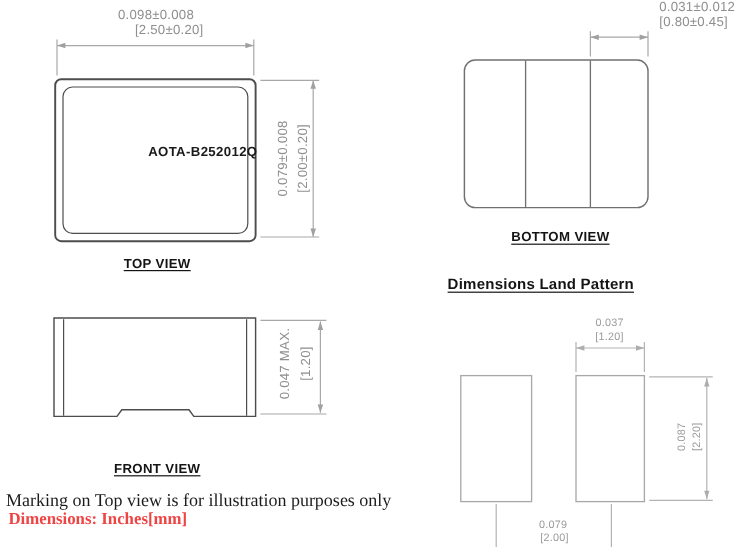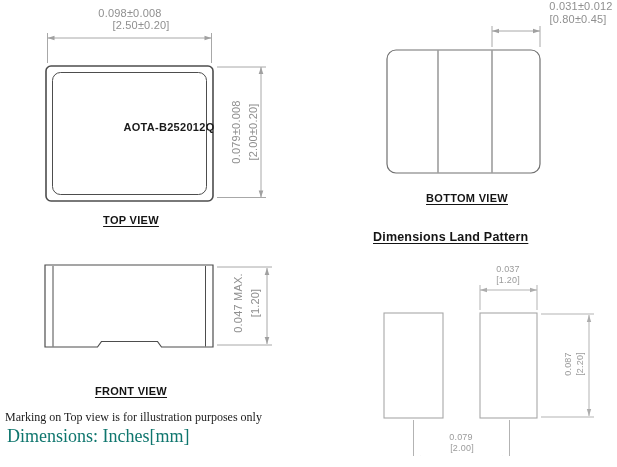--- a/index.html
+++ b/index.html
@@ -36,25 +36,25 @@
   .heading{
     font-size:12.5px;font-weight:bold;color:#141414;letter-spacing:.2px;
     text-decoration:underline;text-underline-offset:2px;
   }
   .marking{
     font-size:11px;font-weight:bold;color:#1a1a1a;letter-spacing:.3px;
     transform:translate(-50%,-50%);
   }
   .note{
     font-family:"Liberation Serif", serif;
-    font-size:12px;color:#1c1c1c;
+    font-size:15px;color:#1c1c1c;
   }
   .units{
     font-family:"Liberation Serif", serif;
-    font-size:18px;font-weight:normal;color:#0f766e;
+    font-size:14px;font-weight:bold;color:#ef4444;
   }
 </style>
 </head>
 <body>
 
 <div id="canvas">
 
   <svg id="linework" width="617" height="467" viewBox="0 0 617 467">
 
     <g>

